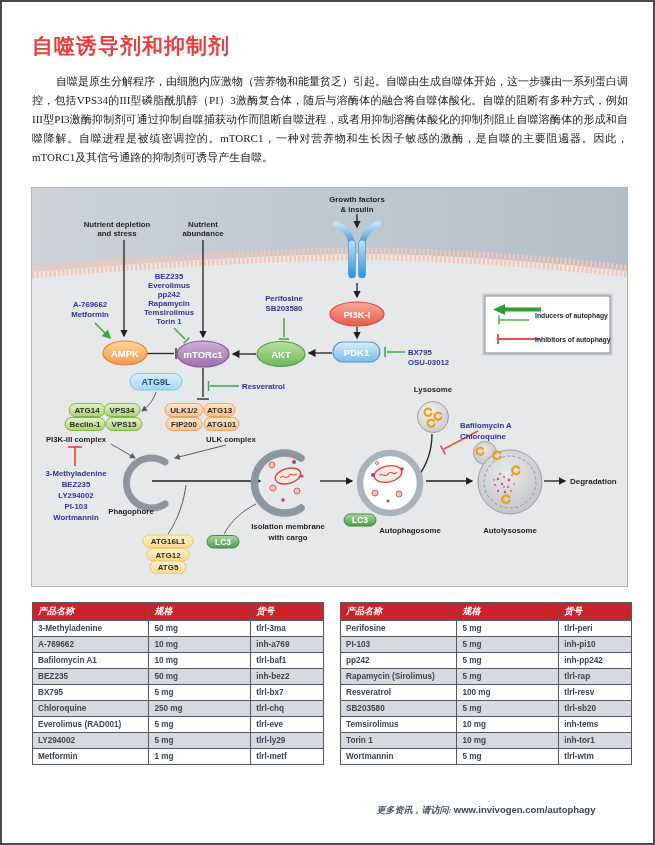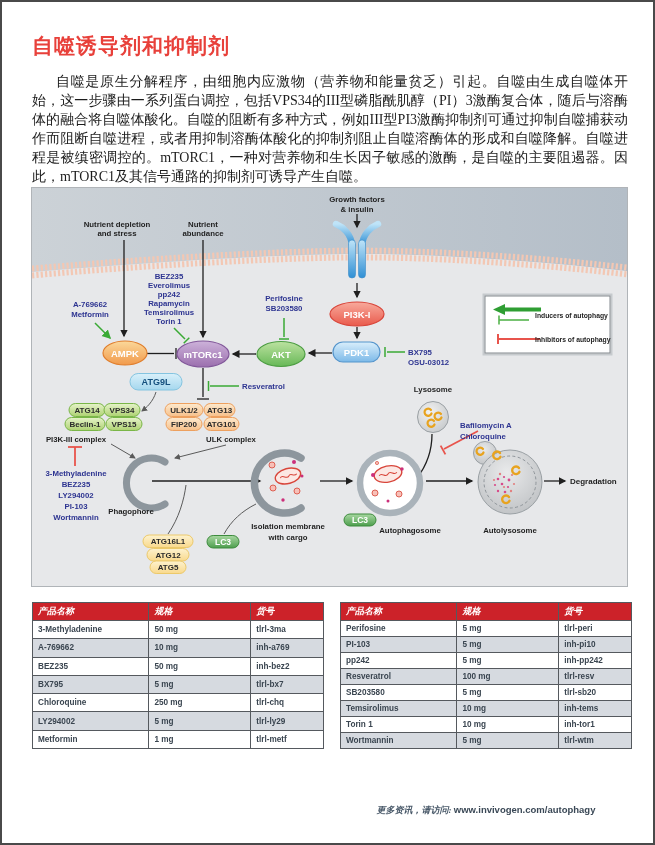--- a/index.html
+++ b/index.html
@@ -2,21 +2,21 @@
 <html><head>
 <meta charset="utf-8">
 <style>
   html,body{margin:0;padding:0;background:#888;}
   .page{position:relative;width:655px;height:845px;background:#ffffff;
         border:2px solid #4a4a4a;box-sizing:border-box;overflow:hidden;
         font-family:"Liberation Sans",sans-serif;}
   .title{position:absolute;top:30px;left:30px;font-family:"Liberation Serif",serif;
          font-size:21px;font-weight:bold;color:#e8403a;letter-spacing:1px;}
   .intro{position:absolute;top:70px;left:30px;width:596px;
-         font-family:"Liberation Serif",serif;font-size:14px;line-height:19px;
+         font-family:"Liberation Serif",serif;font-size:11px;line-height:19px;
          color:#1c1c1c;text-align:justify;text-indent:24px;}
   .diagram{position:absolute;top:185px;left:29px;width:597px;height:400px;
            background:#e7e8ea;border:1px solid #b0b4b8;box-sizing:border-box;}
   svg text{font-family:"Liberation Sans",sans-serif;}
   .lbl{font-size:7.8px;font-weight:bold;fill:#1f1f1f;}
   .drug{font-size:7.8px;font-weight:bold;fill:#2d3491;}
   .node-txt{font-size:9.5px;font-weight:bold;fill:#ffffff;}
   .pill-txt{font-size:8px;font-weight:bold;fill:#2b2b2b;}
   .atg9l-txt{font-size:9px;font-weight:bold;fill:#15507e;}
   .lc3-txt{font-size:8.5px;font-weight:bold;fill:#ffffff;}
@@ -391,33 +391,43 @@
             <td>3-Methyladenine</td>
             <td>50 mg</td>
             <td>tlrl-3ma</td>
           </tr>
           <tr>
             <td>A-769662</td>
             <td>10 mg</td>
             <td>inh-a769</td>
           </tr>
           <tr>
+            <td>Bafilomycin A1</td>
+            <td>10 mg</td>
+            <td>tlrl-baf1</td>
+          </tr>
+          <tr>
             <td>BEZ235</td>
             <td>50 mg</td>
             <td>inh-bez2</td>
           </tr>
           <tr>
             <td>BX795</td>
             <td>5 mg</td>
             <td>tlrl-bx7</td>
           </tr>
           <tr>
             <td>Chloroquine</td>
             <td>250 mg</td>
             <td>tlrl-chq</td>
+          </tr>
+          <tr>
+            <td>Everolimus (RAD001)</td>
+            <td>5 mg</td>
+            <td>tlrl-eve</td>
           </tr>
           <tr>
             <td>LY294002</td>
             <td>5 mg</td>
             <td>tlrl-ly29</td>
           </tr>
           <tr>
             <td>Metformin</td>
             <td>1 mg</td>
             <td>tlrl-metf</td>
@@ -447,20 +457,25 @@
             <td>PI-103</td>
             <td>5 mg</td>
             <td>inh-pi10</td>
           </tr>
           <tr>
             <td>pp242</td>
             <td>5 mg</td>
             <td>inh-pp242</td>
           </tr>
           <tr>
+            <td>Rapamycin (Sirolimus)</td>
+            <td>5 mg</td>
+            <td>tlrl-rap</td>
+          </tr>
+          <tr>
             <td>Resveratrol</td>
             <td>100 mg</td>
             <td>tlrl-resv</td>
           </tr>
           <tr>
             <td>SB203580</td>
             <td>5 mg</td>
             <td>tlrl-sb20</td>
           </tr>
           <tr>

